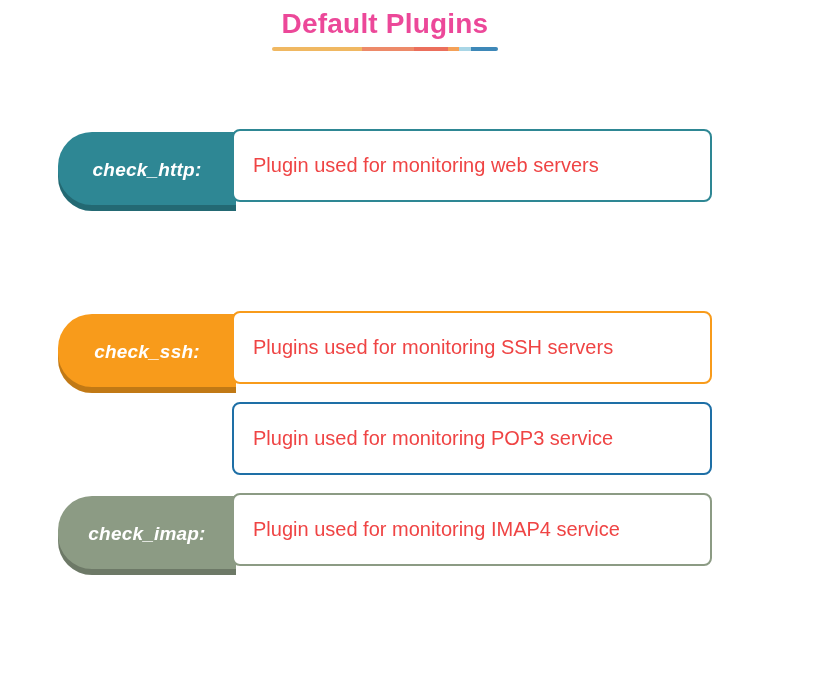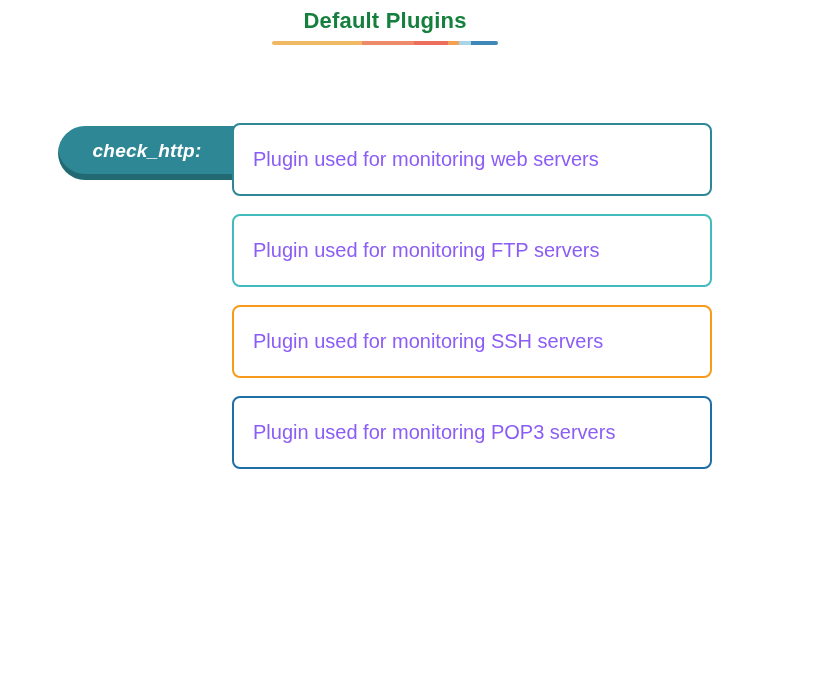--- a/index.html
+++ b/index.html
@@ -9,23 +9,23 @@
     font-family: "Liberation Sans", sans-serif;
     overflow: hidden;
   }
   .content {
     width: 654px;
     margin-left: 58px;
     padding-top: 8px;
   }
   .page-title {
     text-align: center;
-    font-size: 22px;
+    font-size: 28px;
     font-weight: bold;
-    color: #15803d;
+    color: #ec4899;
     letter-spacing: 0.2px;
   }
   .title-underline {
     width: 226px;
     height: 4px;
     margin: 7px auto 0 auto;
     display: flex;
     border-radius: 2px;
     overflow: hidden;
   }
@@ -34,21 +34,21 @@
     margin-top: 78px;
   }
   .plugin-row {
     position: relative;
     height: 76px;
     margin-bottom: 15px;
   }
   .pill {
     position: absolute;
     left: 0; top: 3px;
-    width: 178px; height: 54px;
+    width: 178px; height: 79px;
     background: var(--row-color);
     border-radius: 34px 0 0 34px;
     box-shadow: inset 0 -6px 0 rgba(0,0,0,0.22);
     display: flex;
     align-items: center;
     justify-content: center;
   }
   .pill-label {
     color: #ffffff;
     font-weight: bold;
@@ -63,21 +63,21 @@
     height: 73px;
     background: #ffffff;
     border: 2px solid var(--row-color);
     border-radius: 8px;
     display: flex;
     align-items: center;
     padding-left: 19px;
   }
   .desc-text {
     font-size: 20px;
-    color: #8b5cf6;
+    color: #ef4444;
   }
 </style>
 </head>
 <body>
 
 <div class="content">
 
   <div class="page-title">Default Plugins</div>
   <div class="title-underline">
       <div class="seg" style="width: 90px; background: rgb(240, 184, 98);"></div>
@@ -93,33 +93,41 @@
     <div class="plugin-row" style="--row-color: #2E8794;">
       <div class="pill">
         <span class="pill-label">check_http:</span>
       </div>
       <div class="desc-box">
         <span class="desc-text">Plugin used for monitoring web servers</span>
       </div>
     </div>
 
     <div class="plugin-row" style="--row-color: #41BBBE;">
-      <div class="desc-box">
-        <span class="desc-text">Plugin used for monitoring FTP servers</span>
-      </div>
     </div>
 
     <div class="plugin-row" style="--row-color: #F89B1B;">
+      <div class="pill">
+        <span class="pill-label">check_ssh:</span>
+      </div>
       <div class="desc-box">
-        <span class="desc-text">Plugin used for monitoring SSH servers</span>
+        <span class="desc-text">Plugins used for monitoring SSH servers</span>
       </div>
     </div>
 
 
     <div class="plugin-row" style="--row-color: #1E6FA6;">
       <div class="desc-box">
-        <span class="desc-text">Plugin used for monitoring POP3 servers</span>
+        <span class="desc-text">Plugin used for monitoring POP3 service</span>
       </div>
     </div>
 
+    <div class="plugin-row" style="--row-color: #8C9B84;">
+      <div class="pill">
+        <span class="pill-label">check_imap:</span>
+      </div>
+      <div class="desc-box">
+        <span class="desc-text">Plugin used for monitoring IMAP4 service</span>
+      </div>
+    </div>
 
   </div>
 </div>
 
 </body></html>

